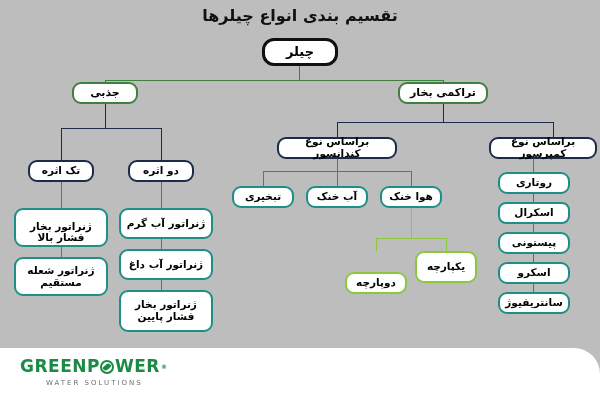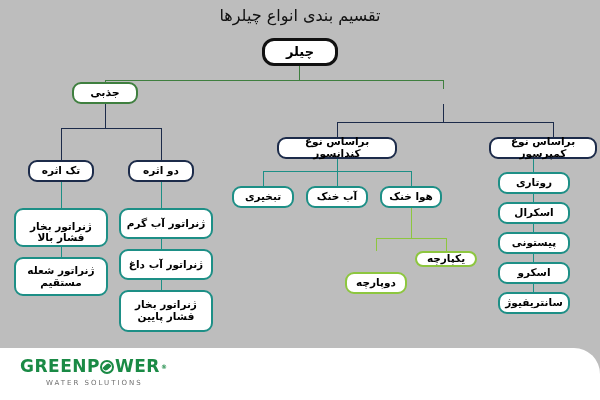--- a/index.html
+++ b/index.html
@@ -22,21 +22,21 @@
   }
 
   
   #title {
     position: absolute;
     top: 6px;
     left: 0;
     width: 600px;
     text-align: center;
     font-size: 16px;
-    font-weight: normal;
+    font-weight: bold;
     color: #111111;
     direction: rtl;
     letter-spacing: 0px;
   }
 
   
   .node {
     position: absolute;
     box-sizing: border-box;
     background: #ffffff;
@@ -153,20 +153,23 @@
   <div class="ln v c-green" style="left:443px; top:80px; height:9px;"></div>
 
   <div class="node n-root" style="left:262px; top:38px; width:76px; height:28px;">
     <span>چیلر</span>
   </div>
 
   <div class="node n-green" style="left:72px; top:82px; width:66px; height:22px;">
     <span>جذبی</span>
   </div>
 
+  <div class="node n-green" style="left:398px; top:82px; width:90px; height:22px;">
+    <span>تراکمی بخار</span>
+  </div>
 
   <div class="ln v c-navy" style="left:105px; top:104px; height:24px;"></div>
   <div class="ln h c-navy" style="left:61px; top:128px; width:100px;"></div>
   <div class="ln v c-navy" style="left:61px; top:128px; height:33px;"></div>
   <div class="ln v c-navy" style="left:161px; top:128px; height:33px;"></div>
 
   <div class="node n-navy" style="left:28px; top:160px; width:66px; height:22px;">
     <span>تک اثره</span>
   </div>
 
@@ -234,35 +237,35 @@
 
   <div class="ln v c-lime" style="left:411px; top:208px; height:30px;"></div>
   <div class="ln h c-lime" style="left:376px; top:238px; width:70px;"></div>
   <div class="ln v c-lime" style="left:376px; top:238px; height:13px;"></div>
   <div class="ln v c-lime" style="left:446px; top:238px; height:13px;"></div>
 
   <div class="node n-lime" style="left:345px; top:251px; width:62px; height:22px;margin-top:21px;">
     <span>دوپارچه</span>
   </div>
 
-  <div class="node n-lime" style="left:415px; top:251px; width:62px; height:16px;">
+  <div class="node n-lime" style="left:415px; top:251px; width:62px; height:32px;">
     <span>یکپارچه</span>
   </div>
 
   <div class="ln v c-teal" style="left:533px; top:159px; height:13px;"></div>
   <div class="ln v c-teal" style="left:533px; top:194px; height:8px;"></div>
   <div class="ln v c-teal" style="left:533px; top:224px; height:8px;"></div>
   <div class="ln v c-teal" style="left:533px; top:254px; height:8px;"></div>
   <div class="ln v c-teal" style="left:533px; top:284px; height:8px;"></div>
 
   <div class="node n-teal" style="left:498px; top:172px; width:72px; height:22px;">
     <span>روتاری</span>
   </div>
 
-  <div class="node n-teal" style="left:498px; top:202px; width:72px; height:22px;">
+  <div class="node n-teal" style="left:498px; top:202px; width:72px; height:22px;border-radius:8px;">
     <span>اسکرال</span>
   </div>
 
   <div class="node n-teal" style="left:498px; top:232px; width:72px; height:22px;">
     <span>پیستونی</span>
   </div>
 
   <div class="node n-teal" style="left:498px; top:262px; width:72px; height:22px;">
     <span>اسکرو</span>
   </div>

